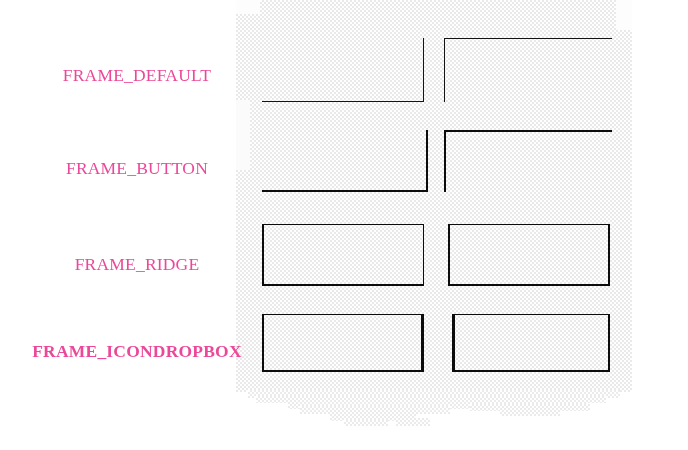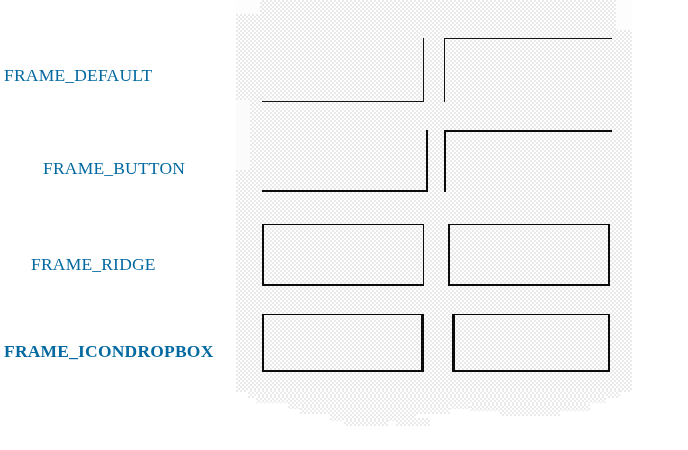--- a/index.html
+++ b/index.html
@@ -37,26 +37,26 @@
     position: absolute;
     background-color: #ffffff;
     background-image:
       linear-gradient(45deg, #ebebeb 25%, transparent 25%, transparent 75%, #ebebeb 75%),
       linear-gradient(45deg, #ebebeb 25%, transparent 25%, transparent 75%, #ebebeb 75%);
     background-size: 4px 4px;
     background-position: 0 0, 2px 2px;
   }
   .row-label {
     position: absolute;
-    left: 4px;
+    left: 12px;
     width: 250px;
-    text-align: left;
+    text-align: center;
     font-size: 17.5px;
     letter-spacing: 0.2px;
-    color: #0369a1;
+    color: #ec4899;
     white-space: nowrap;
     -webkit-font-smoothing: none;
   }
 
   
   .frame-box {
     position: absolute;
     box-sizing: border-box;
     background: transparent;
   }
@@ -127,24 +127,24 @@
       <div class="fringe" style="left: 330px; top: 412px; width: 86px; height: 9px;"></div>
       <div class="fringe" style="left: 500px; top: 410px; width: 60px; height: 6px;"></div>
       <div class="fringe" style="left: 396px; top: 418px; width: 34px; height: 8px;"></div>
       <div class="fringe" style="left: 344px; top: 420px; width: 44px; height: 6px;"></div>
     </div>
 
   <div id="rows-layer">
       <div class="row-label" style="top: 65px;">FRAME_DEFAULT</div>
       <div class="frame-box fb-default-a" style="left: 262px; top: 38px; width: 162px; height: 64px;"></div>
       <div class="frame-box fb-default-b" style="left: 444px; top: 38px; width: 168px; height: 64px;"></div>
-      <div class="row-label" style="top: 158px; margin-left: 39px;">FRAME_BUTTON</div>
+      <div class="row-label" style="top: 158px;">FRAME_BUTTON</div>
       <div class="frame-box fb-button-a" style="left: 262px; top: 130px; width: 166px; height: 62px;"></div>
       <div class="frame-box fb-button-b" style="left: 444px; top: 130px; width: 168px; height: 62px;"></div>
-      <div class="row-label" style="top: 254px; margin-left: 27px;">FRAME_RIDGE</div>
+      <div class="row-label" style="top: 254px;">FRAME_RIDGE</div>
       <div class="frame-box fb-ridge-a" style="left: 262px; top: 224px; width: 162px; height: 62px;"></div>
       <div class="frame-box fb-ridge-b" style="left: 448px; top: 224px; width: 162px; height: 62px;"></div>
       <div class="row-label" style="top: 341px; font-weight: bold;">FRAME_ICONDROPBOX</div>
       <div class="frame-box fb-drop-a" style="left: 262px; top: 314px; width: 162px; height: 58px;"></div>
       <div class="frame-box fb-drop-b" style="left: 452px; top: 314px; width: 158px; height: 58px;"></div>
     </div>
 
 </div>
 
 </body></html>

